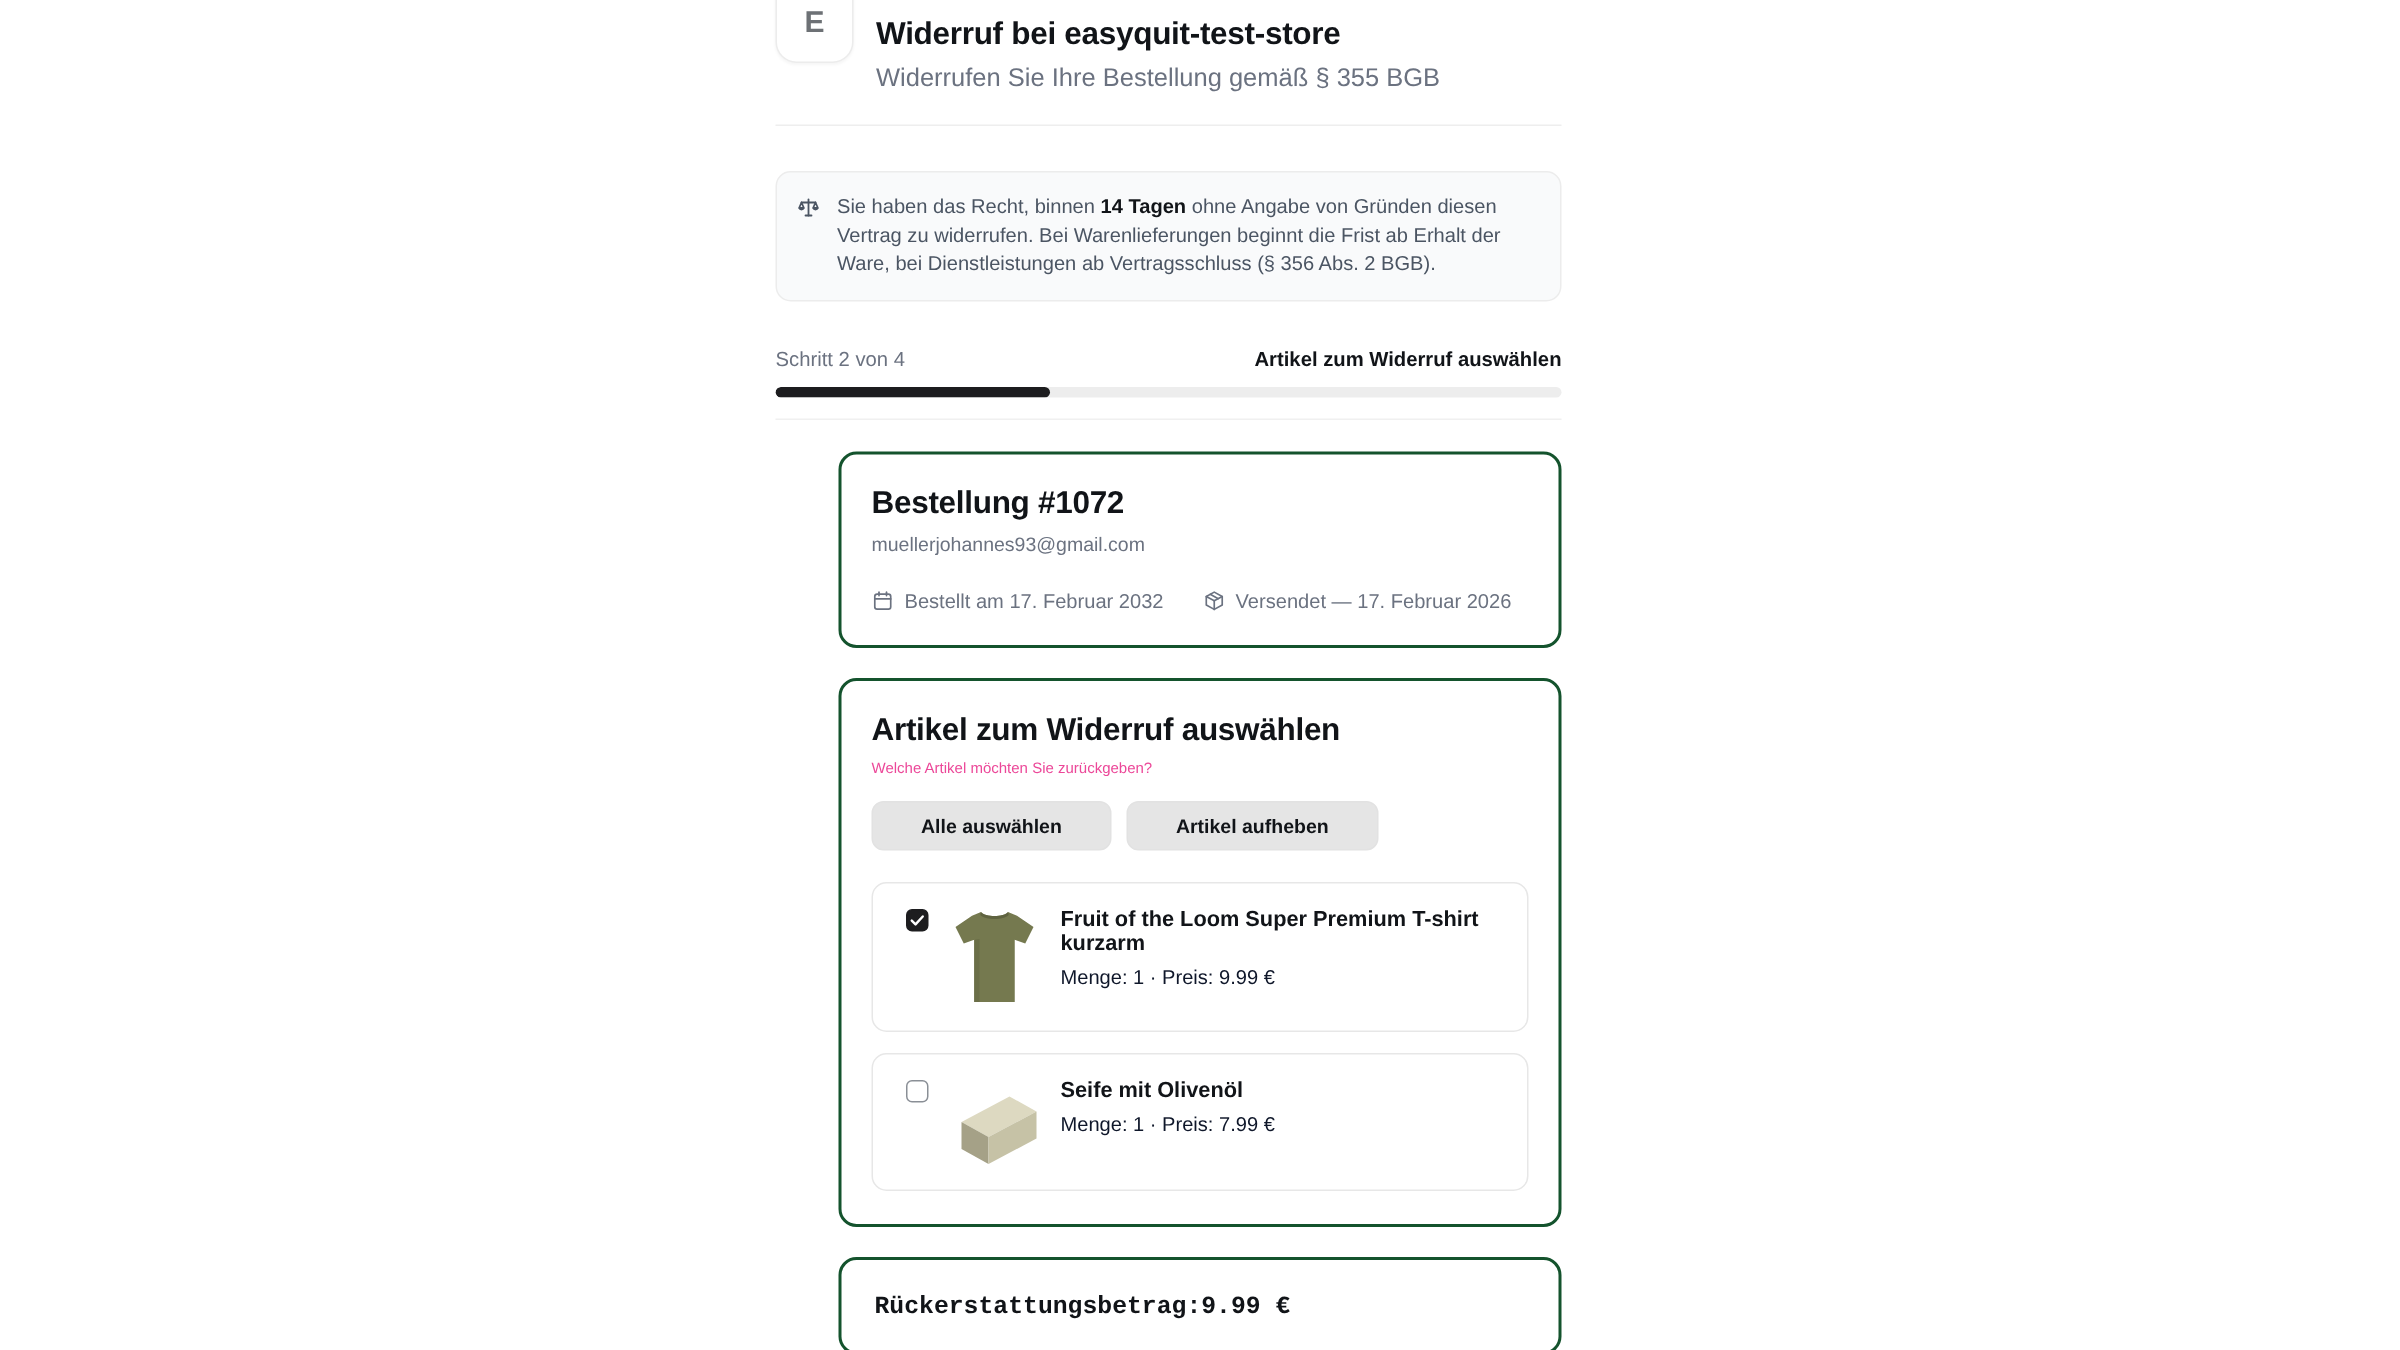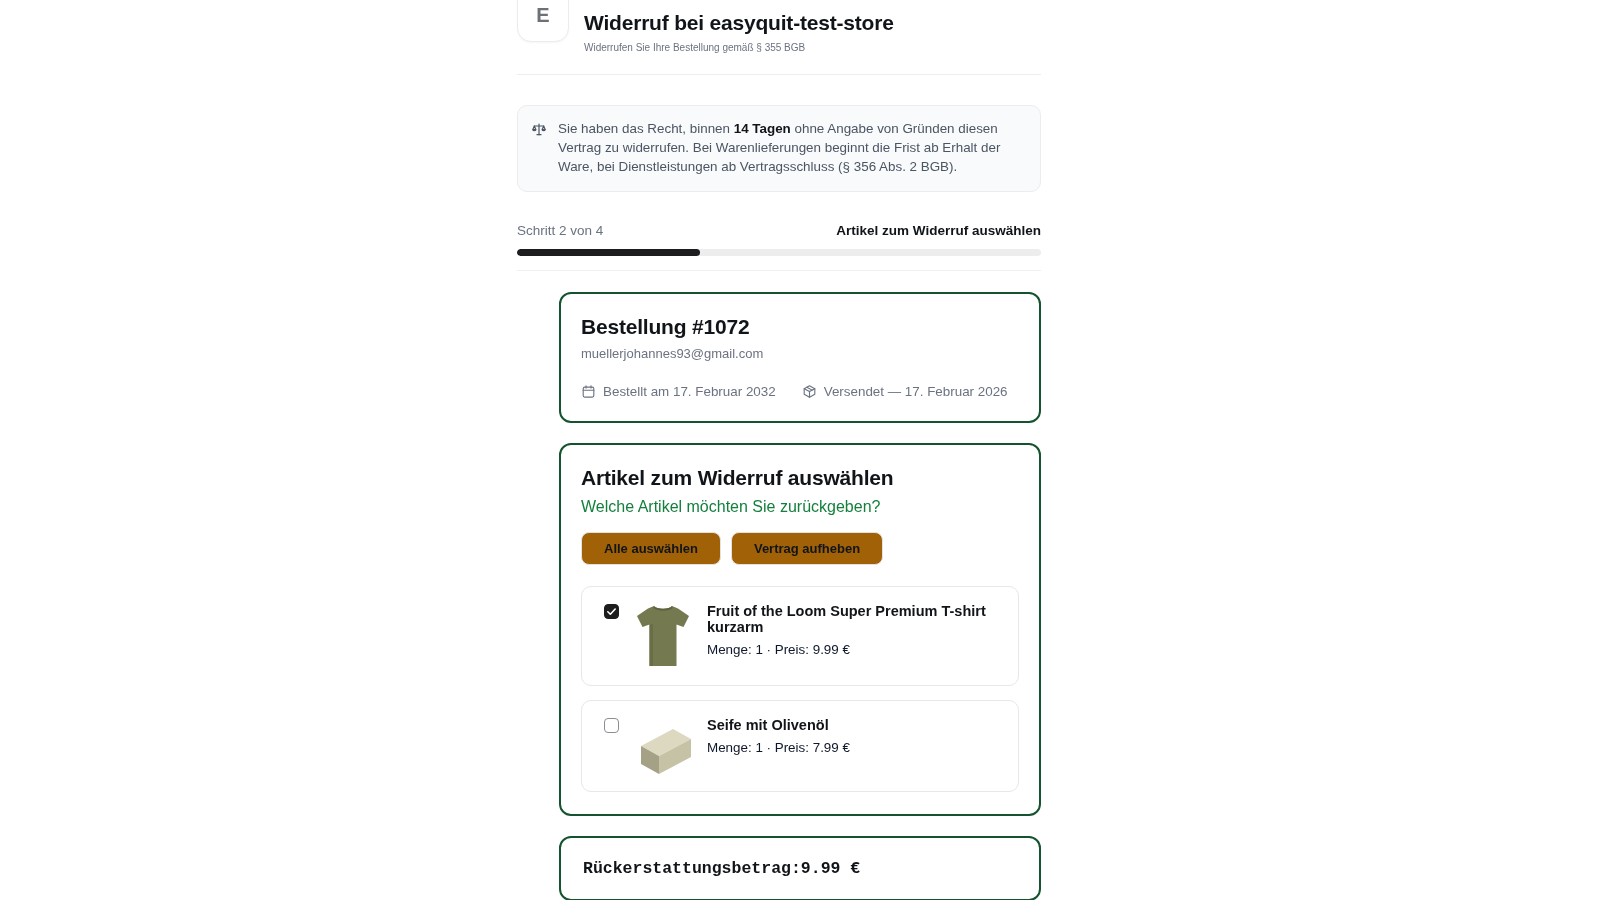--- a/index.html
+++ b/index.html
@@ -11,21 +11,21 @@
   .header { display: flex; align-items: flex-start; gap: 15px; }
   .logo-box {
     width: 52px; height: 58px; margin-top: -16px;
     background: #fff; border: 1px solid #ececec; border-radius: 14px;
     box-shadow: 0 1px 2px rgba(0,0,0,0.04);
     display: flex; align-items: flex-end; justify-content: center;
     font-size: 20px; font-weight: 700; color: #6d7175; padding-bottom: 14px;
   }
   .header-titles { padding-top: 16px; }
   .page-title { font-size: 21px; font-weight: 700; letter-spacing: -0.2px; margin-top: -5px; }
-  .page-subtitle { font-size: 10px; color: #6b7280; margin-top: 7px; }
+  .page-subtitle { font-size: 17px; color: #6b7280; margin-top: 7px; }
 
   .divider { border: 0; border-top: 1px solid #eeeeee; margin-top: 21px; }
 
   
   .legal-box {
     margin-top: 30px; background: #f9fafb; border: 1px solid #ececec; border-radius: 10px;
     padding: 13px 16px 15px 13px; display: flex; gap: 11px;
   }
   .legal-icon { flex: 0 0 auto; margin-top: 3px; color: #4b5563; }
   .legal-text { font-size: 13.4px; line-height: 1.42; color: #4b5563; }
@@ -43,25 +43,25 @@
   .card { border: 2px solid #14532d; border-radius: 12px; background: #fff; margin-left: 42px; }
   .order-card { margin-top: 21px; padding: 21px 20px 22px 20px; }
   .card-title { font-size: 21px; font-weight: 700; letter-spacing: -0.2px; }
   .order-email { font-size: 13px; color: #6b7280; margin-top: 7px; }
   .order-meta { display: flex; gap: 26px; margin-top: 23px; }
   .meta-item { display: flex; align-items: center; gap: 7px; font-size: 13.4px; color: #6b7280; }
   .meta-item svg { flex: 0 0 auto; }
 
   
   .select-card { margin-top: 20px; padding: 21px 20px 22px 20px; }
-  .select-subtitle { font-size: 16px; color: #15803d; margin-top: 8px; }
+  .select-subtitle { font-size: 10px; color: #ec4899; margin-top: 8px; }
   .select-actions { display: flex; gap: 10px; margin-top: 16px; }
   .chip-btn {
-    background: #a16207; border: 1px solid #e2e2e2; border-radius: 8px;
-    padding: 8px 22px; font-size: 13px; font-weight: 600; color: #111418;
+    background: #e5e5e5; border: 1px solid #e2e2e2; border-radius: 8px;
+    padding: 8px 32px; font-size: 13px; font-weight: 600; color: #111418;
     font-family: inherit; cursor: pointer;
   }
   .item-row {
     border: 1px solid #e7e7e7; border-radius: 10px; padding: 13px 22px; margin-top: 21px;
     display: flex; align-items: flex-start; gap: 12px;
   }
   .item-row + .item-row { margin-top: 14px; }
   .checkbox {
     width: 15px; height: 15px; border: 1.5px solid #808archive7; border: 1.5px solid #8a8f96; border-radius: 4px;
     background: #fff; margin-top: 4px; flex: 0 0 auto; display: flex; align-items: center; justify-content: center;
@@ -142,21 +142,21 @@
         <span>Versendet — 17. Februar 2026</span>
       </div>
     </div>
   </div>
 
   <div class="card select-card">
     <div class="card-title">Artikel zum Widerruf auswählen</div>
     <div class="select-subtitle">Welche Artikel möchten Sie zurückgeben?</div>
     <div class="select-actions">
       <button class="chip-btn">Alle auswählen</button>
-      <button class="chip-btn">Vertrag aufheben</button>
+      <button class="chip-btn">Artikel aufheben</button>
     </div>
 
     <div class="item-row">
       <div class="checkbox item-checkbox checked">
         <svg width="11" height="11" viewBox="0 0 24 24" fill="none" stroke="#ffffff" stroke-width="3.5" stroke-linecap="round" stroke-linejoin="round">
             <polyline points="4 12.5 9.5 18 20 6.5"></polyline>
           </svg>
       </div>
       <div class="item-img">
         <svg width="64" height="72" viewBox="0 0 64 72">

